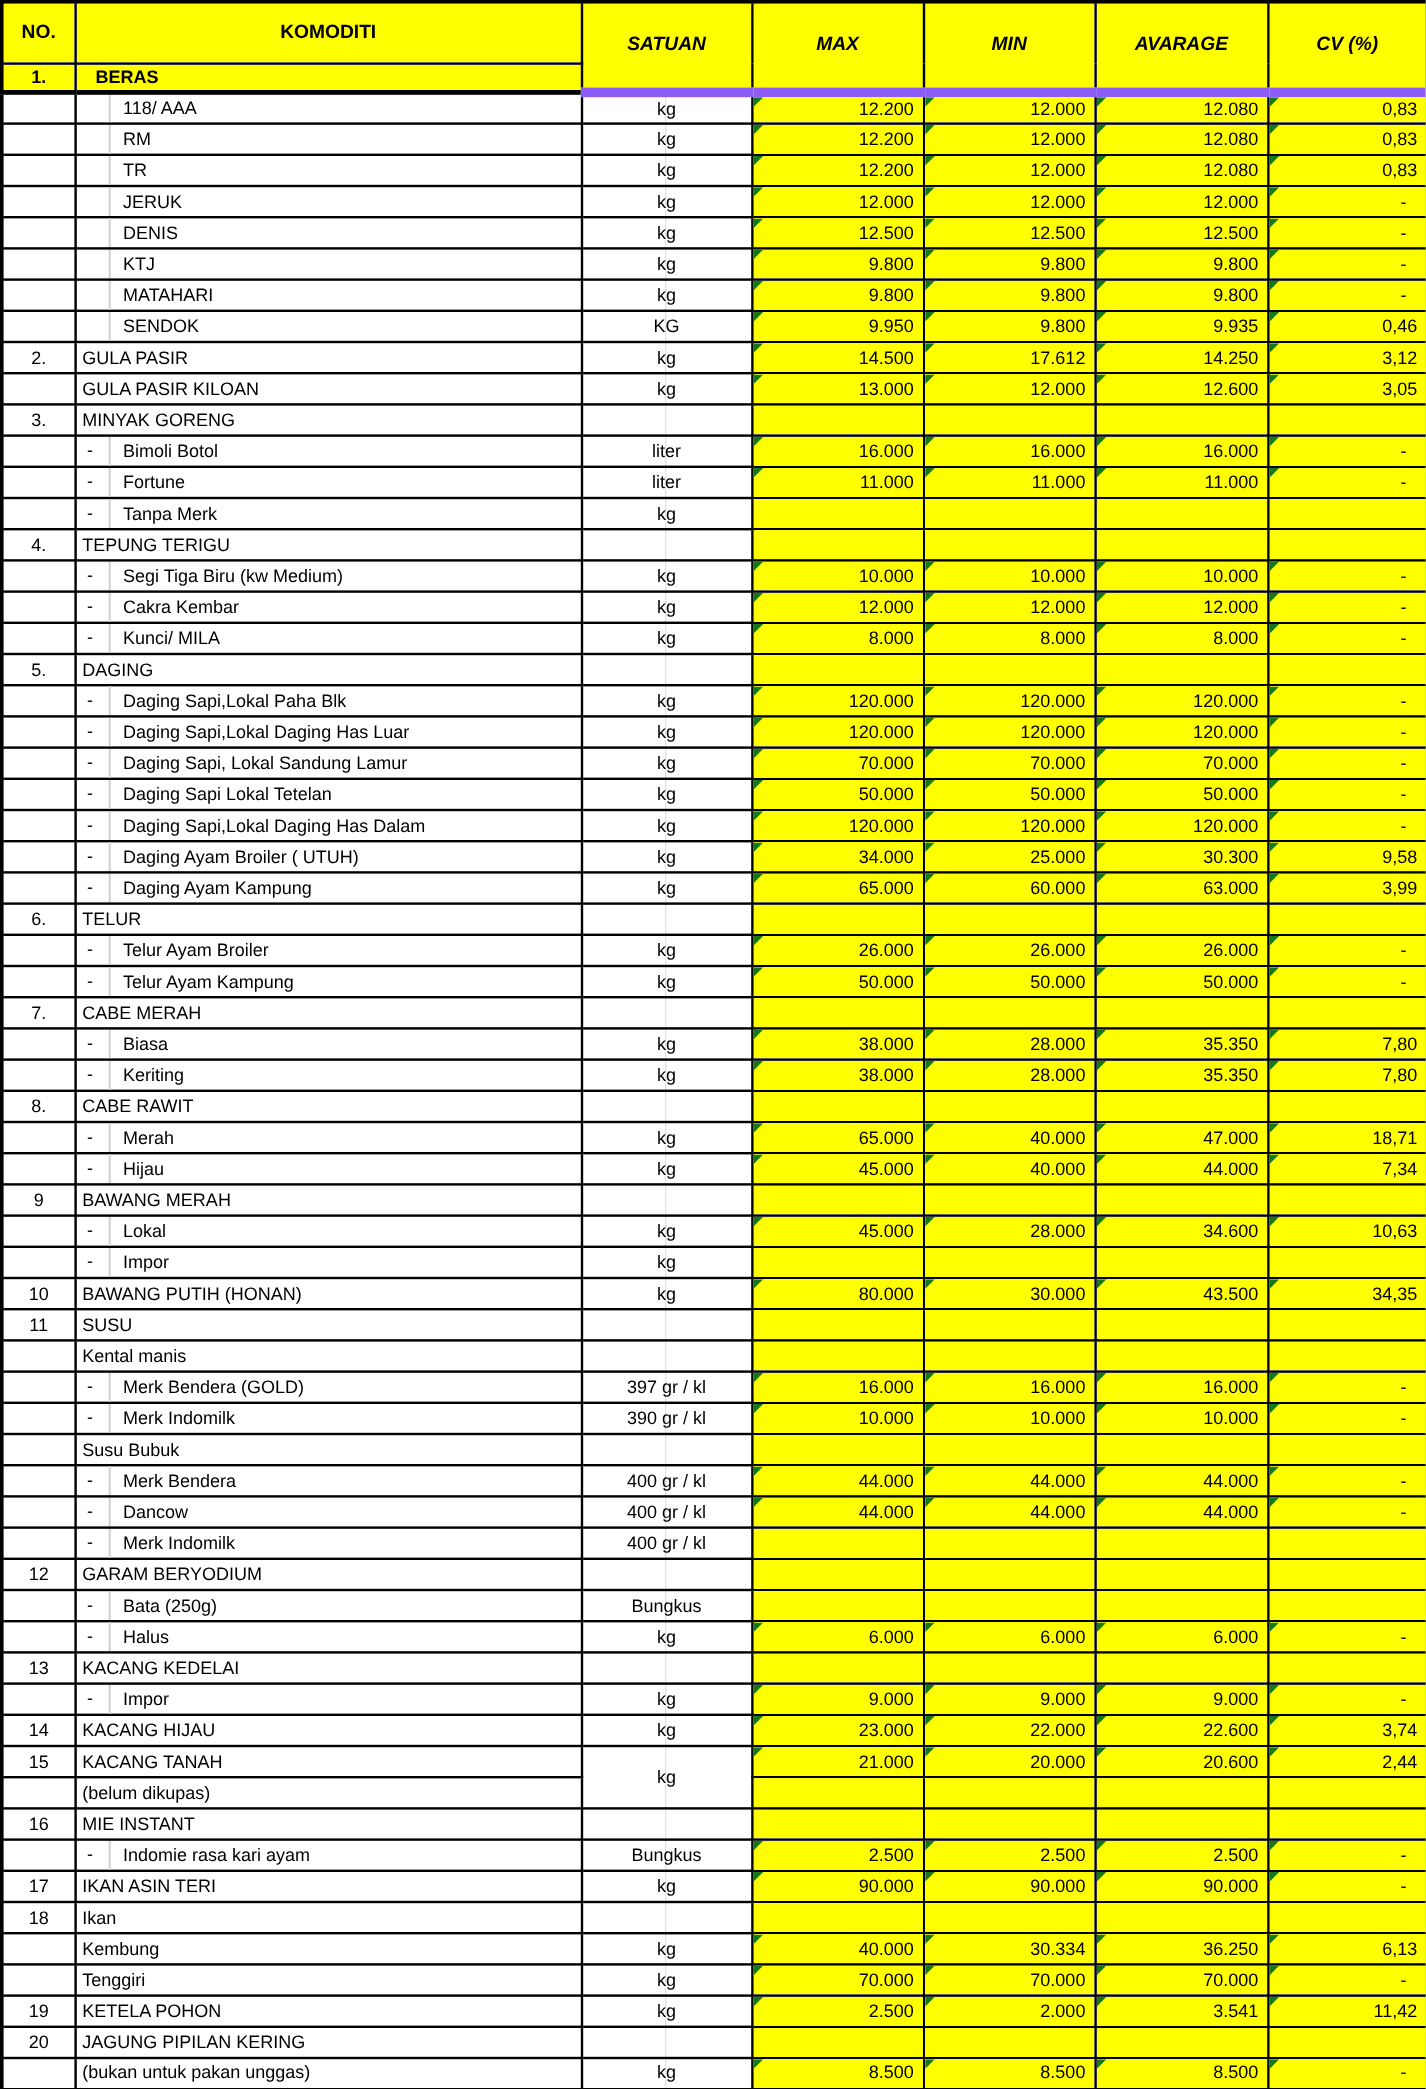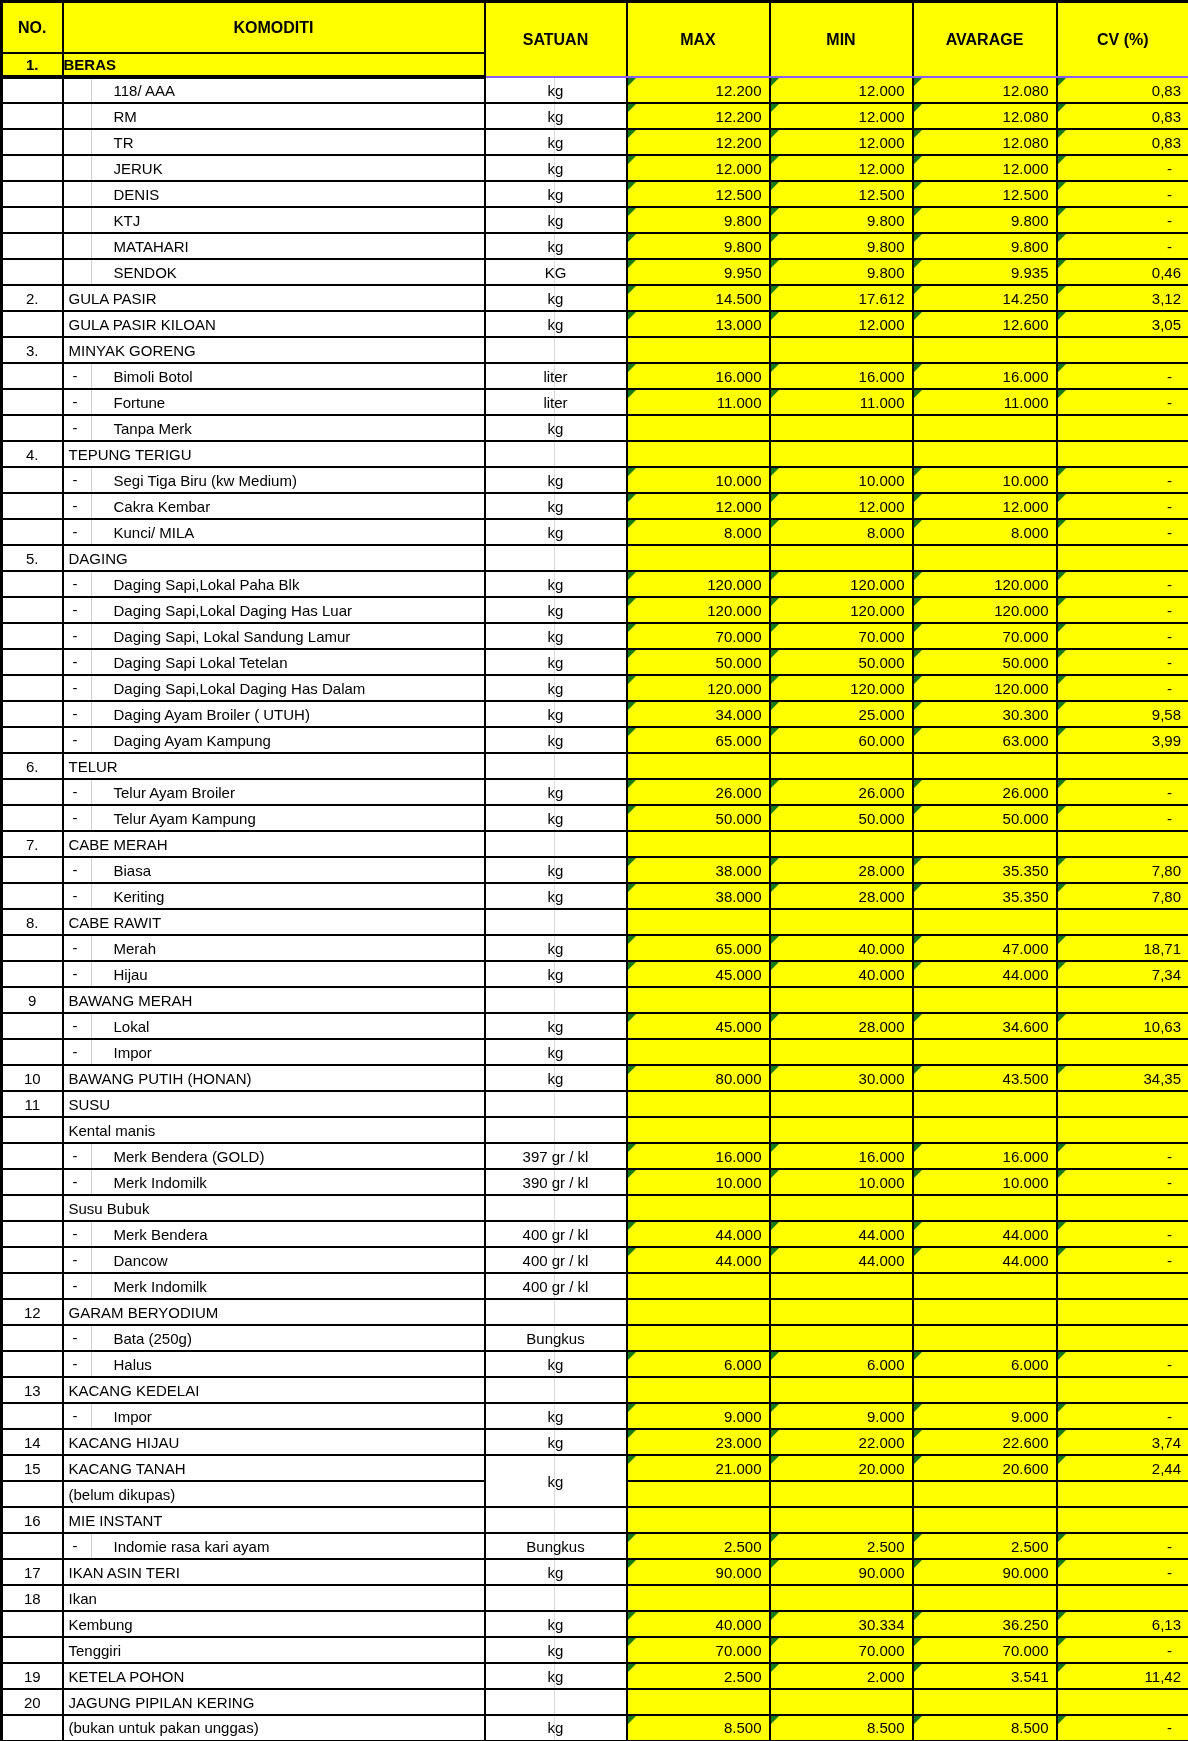--- a/index.html
+++ b/index.html
@@ -7,29 +7,29 @@
   table{border-collapse:collapse;table-layout:fixed;width:1188px;border:3px solid #000;}
   col.c-no{width:61px;}
   col.c-kom{width:422px;}
   col.c-sat{width:142px;}
   col.c-max{width:143px;}
   col.c-min{width:143px;}
   col.c-avg{width:144px;}
   col.c-cv{width:133px;}
   th,td{border:2px solid #000;vertical-align:middle;font-size:15px;padding:0;overflow:hidden;white-space:nowrap;}
   thead th{background:#FFFF00;font-weight:bold;font-size:16px;text-align:center;height:49px;}
-  thead th.merged{border-bottom:2px solid #8b5cf6;}
+  thead th.merged{border-bottom:8px solid #8b5cf6;font-style:italic;}
   thead td{background:#FFFF00;font-weight:bold;height:21px;border-bottom:4px solid #000;}
   thead td.no-cell{text-align:center;}
-  thead td.kom-cell span{margin-left:0;}
+  thead td.kom-cell span{margin-left:16px;}
   tbody tr{height:26px;}
   td.no{text-align:center;}
   td.kom{position:relative;text-align:left;}
   td.kom .lbl{margin-left:5px;}
-  td.kom.indent .lbl{margin-left:50px;}
+  td.kom.indent .lbl{margin-left:39px;}
   td.kom.indent{background-image:linear-gradient(90deg,transparent 27px,#d0d0d0 27px,#d0d0d0 28px,transparent 28px);}
   td.kom .dash{position:absolute;left:9px;top:50%;transform:translateY(-52%);}
   td.sat{text-align:center;background-image:linear-gradient(90deg,transparent 68px,#d9d9d9 68px,#d9d9d9 69px,transparent 69px);}
   td.num{background-color:#FFFF00;text-align:right;position:relative;}
   td.num .val{margin-right:7px;}
   td.num .val.is-dash{margin-right:16px;}
   td.num .tri{position:absolute;top:0;left:0;width:0;height:0;border-top:8px solid #157a15;border-right:8px solid transparent;}
 </style>
 </head>
 <body>

